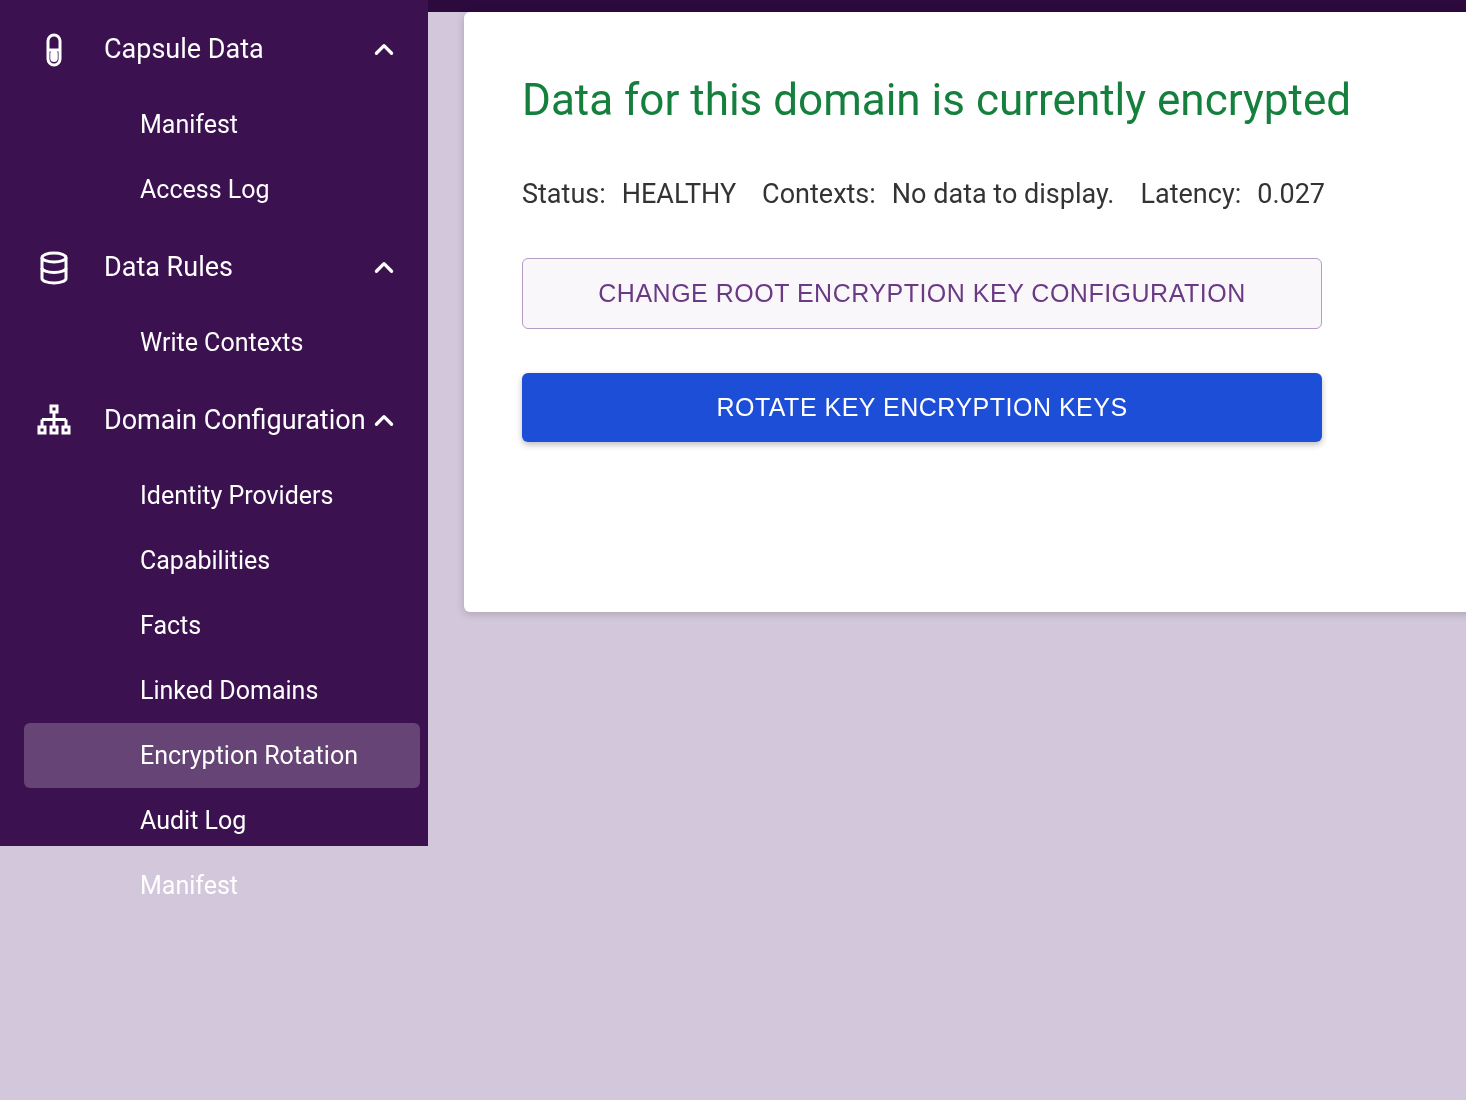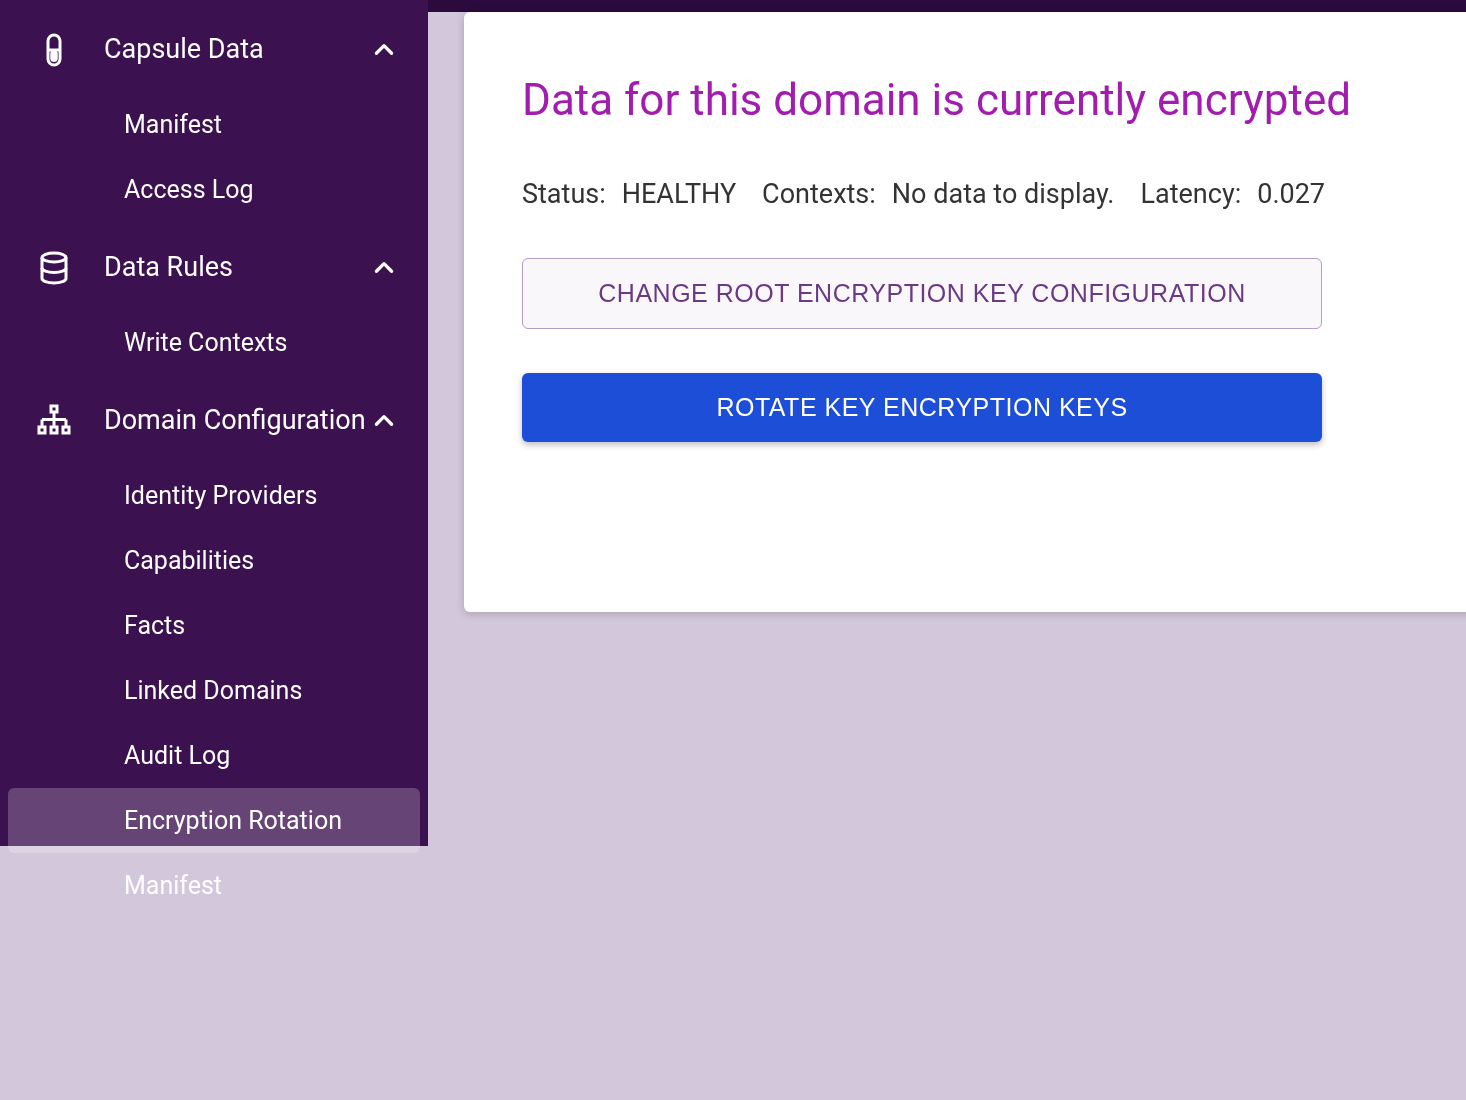--- a/index.html
+++ b/index.html
@@ -74,21 +74,21 @@
     height: 26px;
     fill: none;
     stroke: #fff;
     stroke-width: 3;
     stroke-linecap: round;
     stroke-linejoin: round;
   }
   .nav-sub {
     display: flex;
     flex-direction: column;
-    padding: 6px 0 10px 0;
+    padding: 6px 0 10px 16px;
   }
   .nav-subitem {
     font-size: 25px;
     color: #fff;
     padding: 18px 30px 18px 116px;
     cursor: pointer;
     user-select: none;
     border-radius: 6px;
     margin: 0 8px;
   }
@@ -108,21 +108,21 @@
     right: 0;
     background: #fff;
     border-radius: 6px;
     box-shadow: 0 2px 8px rgba(0,0,0,0.18);
     padding: 62px 58px 62px 58px;
     min-height: 600px;
     width: 1060px;
   }
   .card-title {
     font-size: 44px;
-    color: #a21caf;
+    color: #15803d;
     font-weight: 400;
     margin-bottom: 52px;
   }
   .kv-list {
     display: flex;
     flex-direction: row;
     gap: 26px;
     margin-bottom: 48px;
   }
   .kv {
@@ -231,22 +231,22 @@
           <svg viewBox="0 0 24 24">
               <polyline points="5 15 12 8 19 15"></polyline>
             </svg>
         </span>
       </div>
       <div class="nav-sub">
         <div class="nav-subitem">Identity Providers</div>
         <div class="nav-subitem">Capabilities</div>
         <div class="nav-subitem">Facts</div>
         <div class="nav-subitem">Linked Domains</div>
+        <div class="nav-subitem active">Encryption Rotation</div>
         <div class="nav-subitem">Audit Log</div>
-        <div class="nav-subitem active">Encryption Rotation</div>
         <div class="nav-subitem">Manifest</div>
       </div>
     </div>
 
   </nav>
 
   <main class="main">
     <div class="card">
       <h1 class="card-title">Data for this domain is currently encrypted</h1>
 

